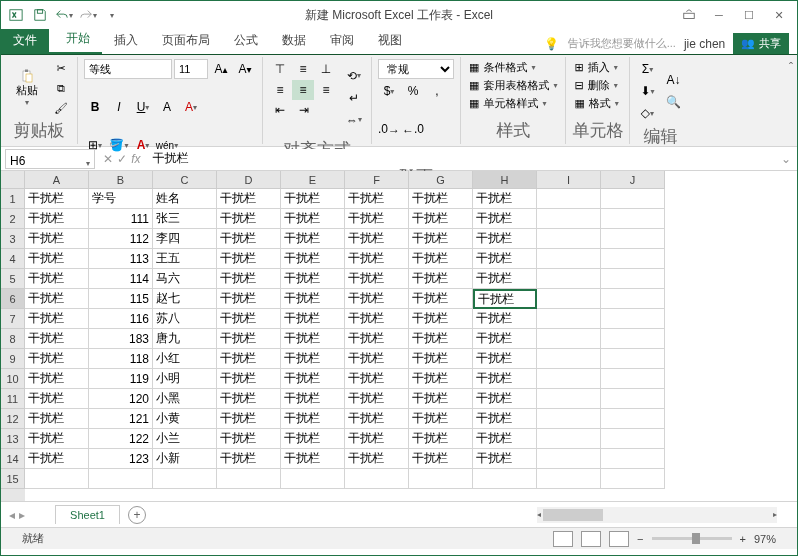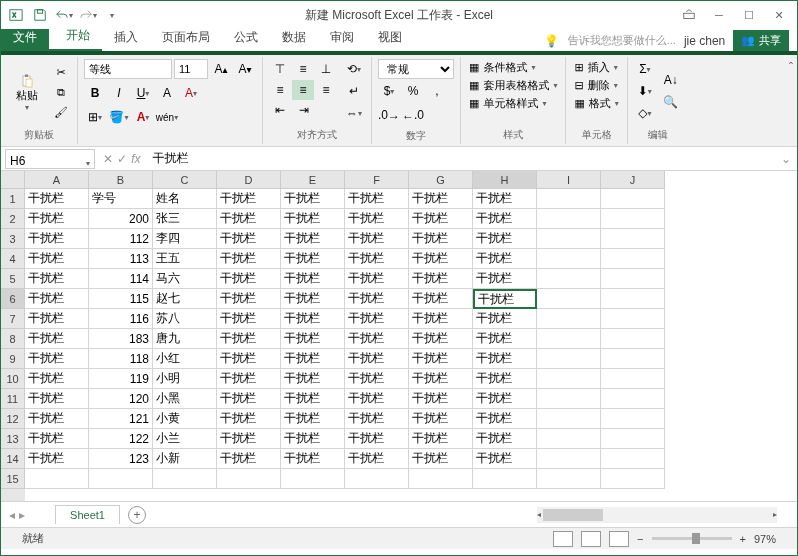--- a/index.html
+++ b/index.html
@@ -3,35 +3,35 @@
 <meta charset="utf-8">
 <style>
 * { box-sizing: border-box; margin: 0; padding: 0; font-family: "Microsoft YaHei", "Segoe UI", sans-serif; }
 body { width: 798px; height: 556px; background: #fff; overflow: hidden; font-size: 12px; border: 1px solid #217346; }
 .titlebar { height: 28px; background: #fff; display: flex; align-items: center; padding: 0 4px; position: relative; }
 .qat { display: flex; gap: 2px; align-items: center; }
 .qat-btn { width: 22px; height: 22px; display: flex; align-items: center; justify-content: center; color: #217346; cursor: pointer; }
 .title-center { position: absolute; left: 50%; transform: translateX(-50%); font-size: 12px; color: #444; }
 .win-controls { margin-left: auto; display: flex; gap: 2px; }
 .win-btn { width: 28px; height: 20px; display: flex; align-items: center; justify-content: center; color: #666; cursor: pointer; font-size: 11px; }
-.tabs { height: 26px; background: #fff; display: flex; align-items: flex-end; border-bottom: 4px solid #14532d; }
+.tabs { height: 26px; background: #fff; display: flex; align-items: flex-end; border-bottom: 1px solid #14532d; }
 .tab { padding: 5px 12px; font-size: 12px; color: #444; cursor: pointer; }
 .tab.file { background: #217346; color: #fff; }
 .tab.active { color: #217346; border-bottom: 2px solid #217346; padding-left: 17px; }
 .tab-right { margin-left: auto; display: flex; align-items: center; gap: 8px; padding-right: 8px; }
 .tell-me { color: #999; font-size: 11px; }
 .share-btn { background: #217346; color: #fff; padding: 3px 8px; font-size: 11px; display: flex; align-items: center; gap: 4px; }
 .ribbon { height: 92px; background: #f1f1f1; border-bottom: 1px solid #d4d4d4; display: flex; padding: 2px 0; }
 .group { border-right: 1px solid #d4d4d4; padding: 2px 6px; display: flex; flex-direction: column; justify-content: space-between; }
-.group-label { text-align: center; font-size: 10px; color: #666; padding-top: 2px; }
+.group-label { text-align: center; font-size: 17px; color: #666; padding-top: 2px; }
 .group-content { display: flex; gap: 4px; flex: 1; }
 .big-btn { display: flex; flex-direction: column; align-items: center; justify-content: center; width: 40px; }
 .small-btns { display: flex; flex-direction: column; gap: 2px; justify-content: center; }
 .small-btn { width: 20px; height: 18px; display: flex; align-items: center; justify-content: center; cursor: pointer; font-size: 11px; }
-.font-row { display: flex; gap: 2px; align-items: center; margin-bottom: 2px; }
+.font-row { display: flex; gap: 2px; align-items: center; margin-bottom: 16px; }
 .font-combo { border: 1px solid #ccc; background: #fff; height: 20px; font-size: 11px; padding: 0 4px; }
 .icon-btn { width: 22px; height: 20px; display: flex; align-items: center; justify-content: center; cursor: pointer; font-size: 12px; }
 .align-grid { display: grid; grid-template-columns: repeat(3, 22px); gap: 1px; }
 .styles-col { display: flex; flex-direction: column; gap: 1px; font-size: 11px; }
 .style-item { display: flex; align-items: center; gap: 4px; cursor: pointer; padding: 1px 2px; white-space: nowrap; }
 .namebox-row { height: 24px; display: flex; border-bottom: 1px solid #d4d4d4; align-items: center; background: #fff; }
 .namebox { width: 90px; border: 1px solid #ccc; height: 20px; margin-left: 4px; padding: 0 4px; display: flex; align-items: flex-end; justify-content: space-between; font-size: 12px; }
 .fx-btns { display: flex; gap: 4px; margin: 0 8px; color: #999; }
 .formula-input { flex: 1; height: 20px; border: none; padding: 0 4px; font-size: 12px; }
 .grid-area { height: 330px; display: flex; overflow: hidden; position: relative; }
@@ -339,21 +339,21 @@
             <div class="cell">干扰栏</div>
             <div class="cell">干扰栏</div>
             <div class="cell">干扰栏</div>
             <div class="cell">干扰栏</div>
             <div class="cell">干扰栏</div>
             <div class="cell"></div>
             <div class="cell"></div>
           </div>
           <div class="row">
             <div class="cell">干扰栏</div>
-            <div class="cell num">200</div>
+            <div class="cell num">111</div>
             <div class="cell">张三</div>
             <div class="cell">干扰栏</div>
             <div class="cell">干扰栏</div>
             <div class="cell">干扰栏</div>
             <div class="cell">干扰栏</div>
             <div class="cell">干扰栏</div>
             <div class="cell"></div>
             <div class="cell"></div>
           </div>
           <div class="row">

